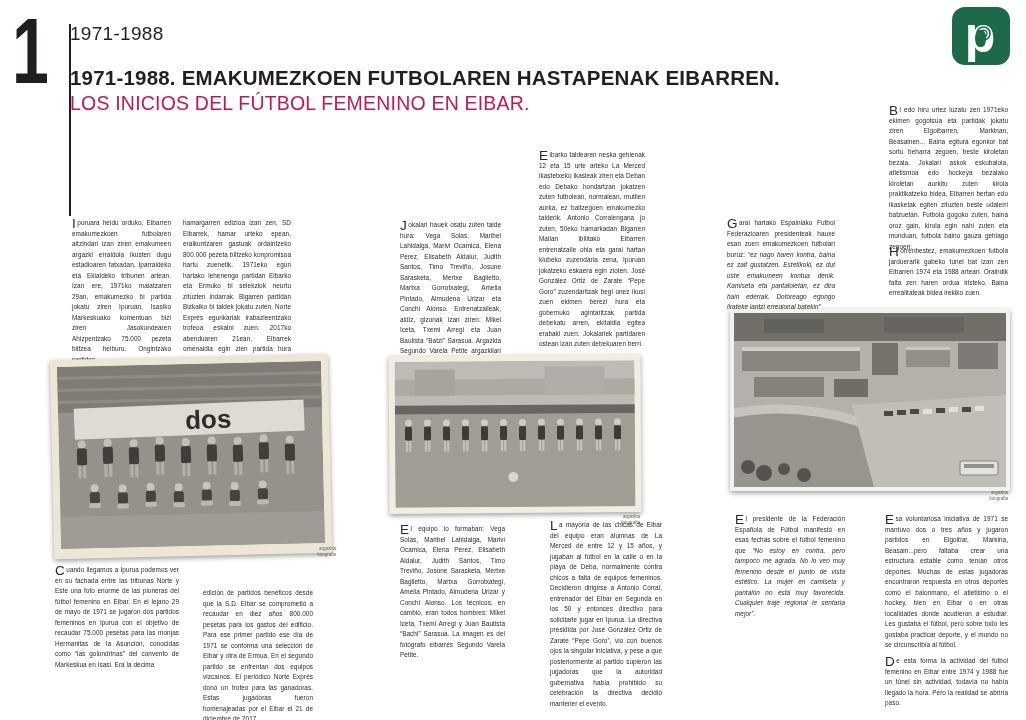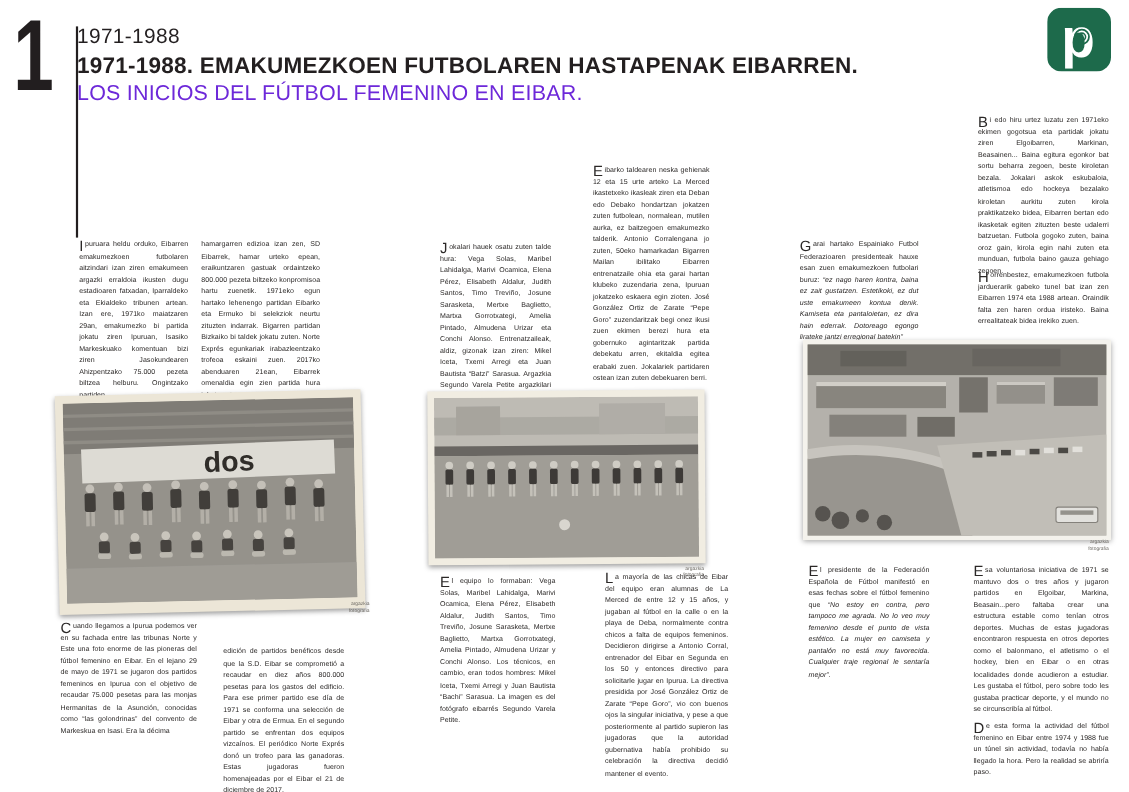--- a/index.html
+++ b/index.html
@@ -5,22 +5,22 @@
   html,body{margin:0;padding:0;background:#fff;}
   .panel{position:relative;width:1026px;height:720px;background:#ffffff;overflow:hidden;
          font-family:"Liberation Sans",sans-serif;color:#231f20;}
   
   .chapter{position:absolute;left:12px;top:12px;font-size:92px;line-height:.85;font-weight:700;
            letter-spacing:-5px;transform:scaleX(.72);transform-origin:left top;color:#221e1f;}
   .vrule{position:absolute;left:69px;top:24px;width:2px;height:192px;background:#221e1f;}
   
   .hdr{position:absolute;left:70px;top:23px;}
   .hdr .period{font-size:19px;letter-spacing:.3px;}
-  .hdr .t-eu{font-size:20.5px;font-weight:700;margin-top:3px;letter-spacing:.2px;}
-  .hdr .t-es{font-size:19.5px;font-weight:400;margin-top:2px;color:#6d28d9;letter-spacing:.2px;}
+  .hdr .t-eu{font-size:20.5px;font-weight:700;margin-top:21px;letter-spacing:.2px;}
+  .hdr .t-es{font-size:19.5px;font-weight:400;margin-top:2px;color:#be185d;letter-spacing:.2px;}
   
   .logo{position:absolute;left:952px;top:7px;width:58px;height:58px;}
   
   .para{position:absolute;font-size:6.4px;line-height:10.5px;text-align:justify;
         color:#2b2827;letter-spacing:.05px;}
   .dc::first-letter{float:left;font-size:13.5px;line-height:9.5px;padding:1px 1.5px 0 0;}
   .quote{font-style:italic;}
   
   .photo{position:absolute;background:#efeadd;box-shadow:0 2px 5px rgba(0,0,0,.38);}
   .photo svg{display:block;}

